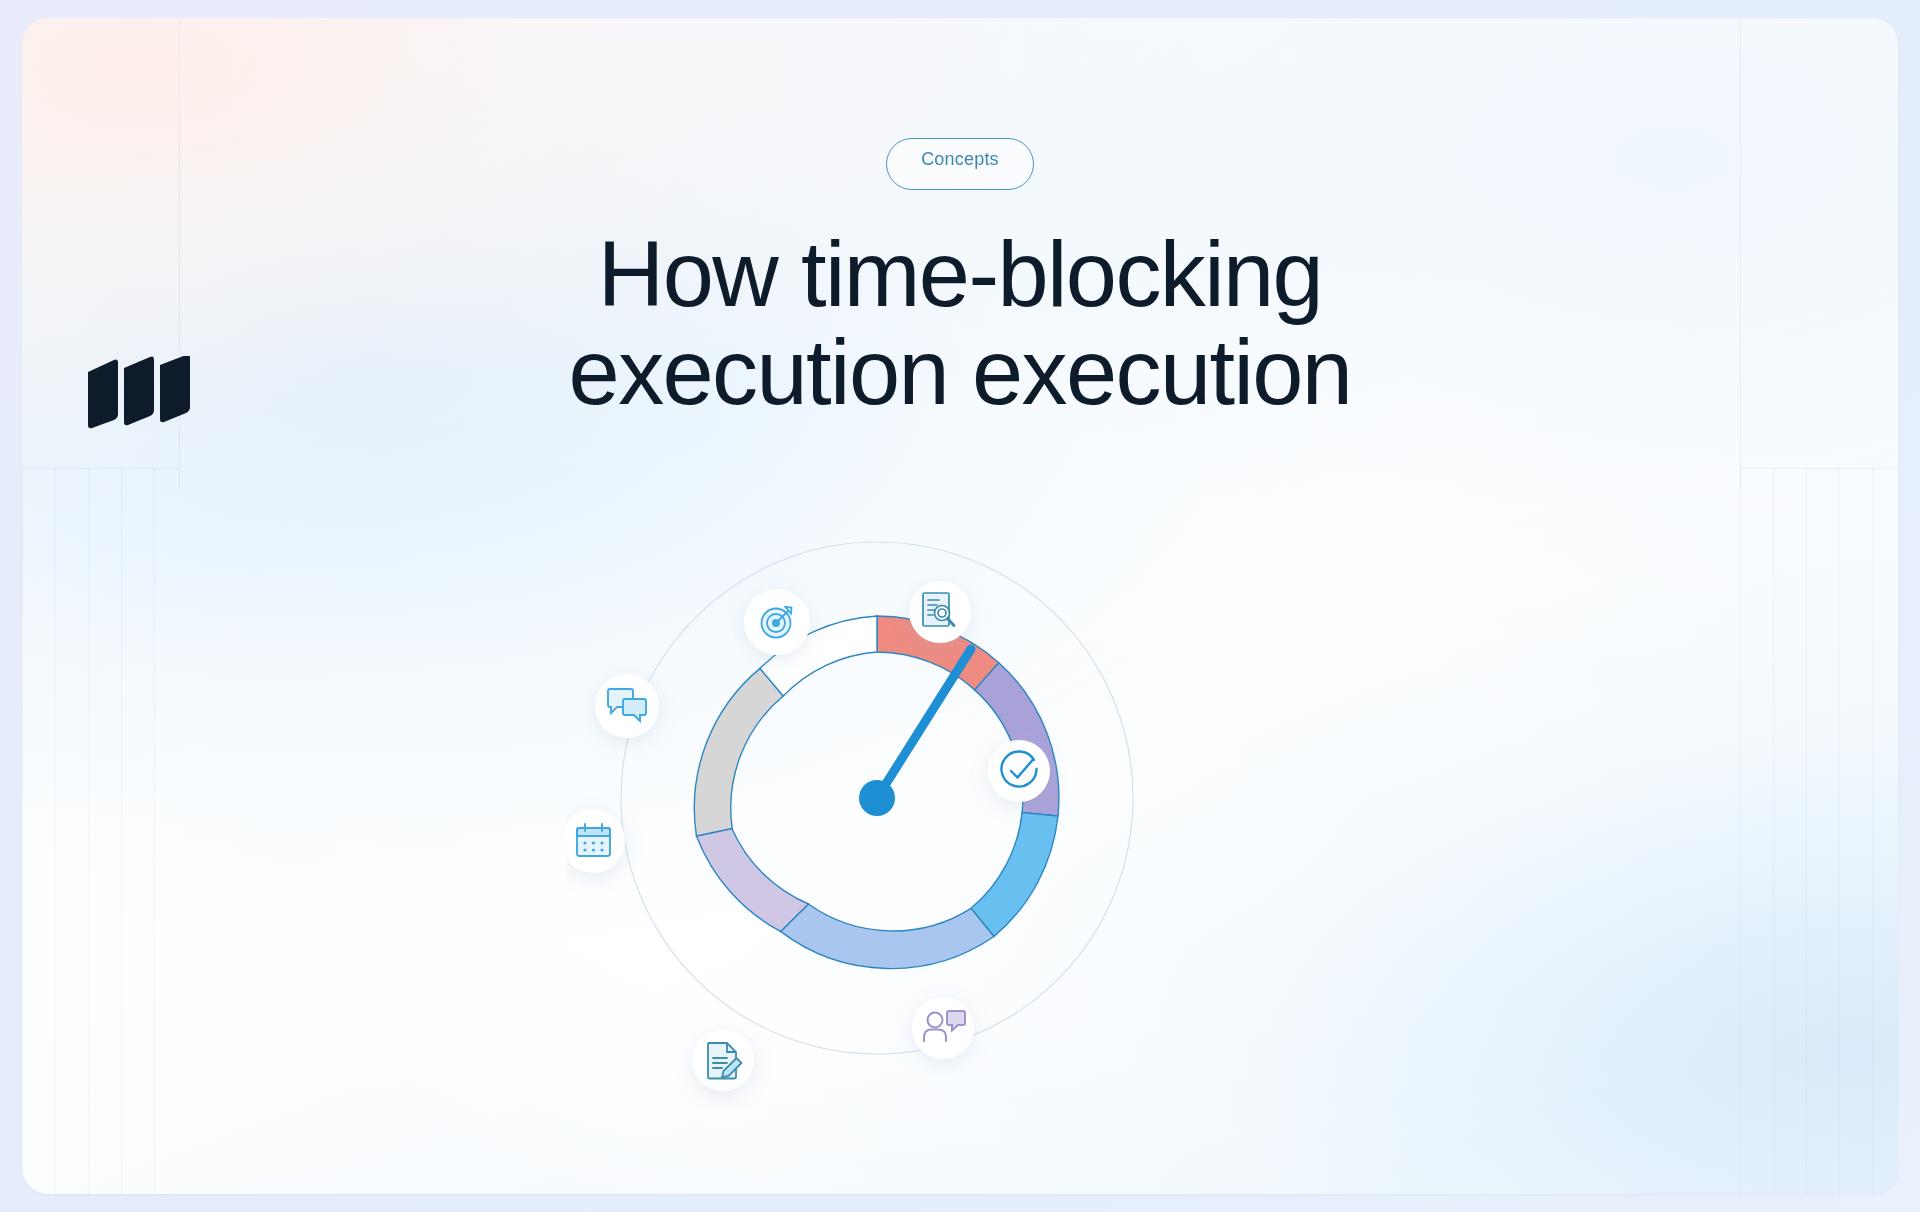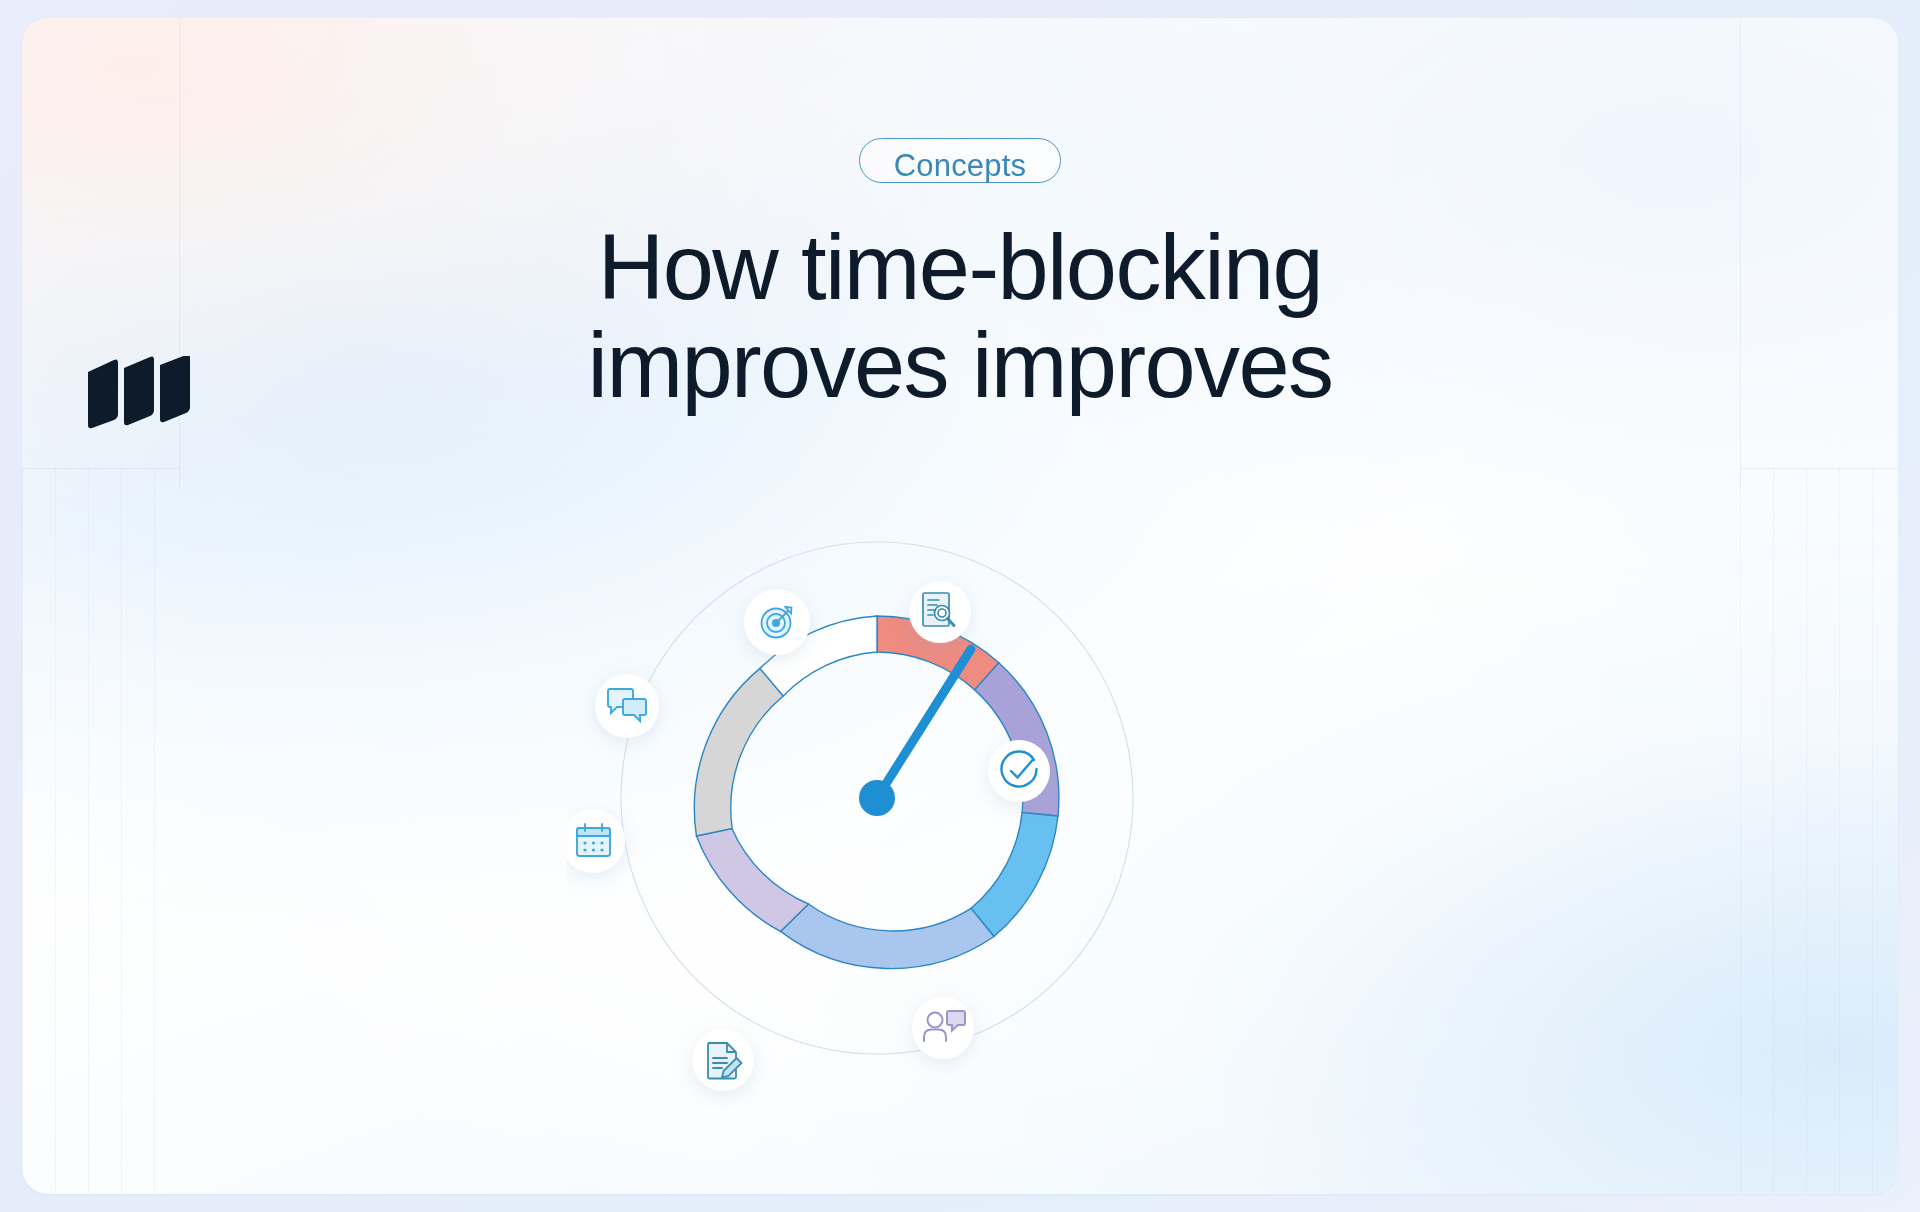--- a/index.html
+++ b/index.html
@@ -89,25 +89,25 @@
   #header {
     position: absolute;
     left: 0;
     top: 0;
     width: 1876px;
     text-align: center;
   }
   #eyebrow {
     display: inline-block;
     margin-top: 120px;
-    padding: 11px 34px 1px;
+    padding: 11px 34px 21px;
     border: 1.6px solid #4a97c4;
     border-radius: 999px;
     color: #3b87b6;
-    font-size: 31px;
+    font-size: 18px;
     letter-spacing: 0.2px;
     line-height: 1;
     background: rgba(255,255,255,0.55);
   }
   #title {
     margin: 36px auto 0;
     width: 1180px;
     color: #0d1b2a;
     font-size: 92px;
     line-height: 1.06;
@@ -148,21 +148,21 @@
         </g>
         <g fill="#ffffff">
           <path d="M36 16 L52 10 L52 52 L36 58 Z" opacity="0"></path>
         </g>
       </svg>
     </div>
 
     <div id="header">
       <div id="eyebrow">Concepts</div>
       <div id="title">How time-blocking
-improves improves</div>
+execution execution</div>
     </div>
 
     <div id="illustration">
       <svg width="620" height="620" viewBox="0 0 620 620">
         <defs>
           <filter id="softshadow" x="-60%" y="-60%" width="220%" height="220%">
             <feDropShadow dx="0" dy="5" stdDeviation="9" flood-color="#8aa6c8" flood-opacity="0.20"></feDropShadow>
           </filter>
           <filter id="tinyshadow" x="-60%" y="-60%" width="220%" height="220%">
             <feDropShadow dx="0" dy="3" stdDeviation="5" flood-color="#8aa6c8" flood-opacity="0.22"></feDropShadow>

